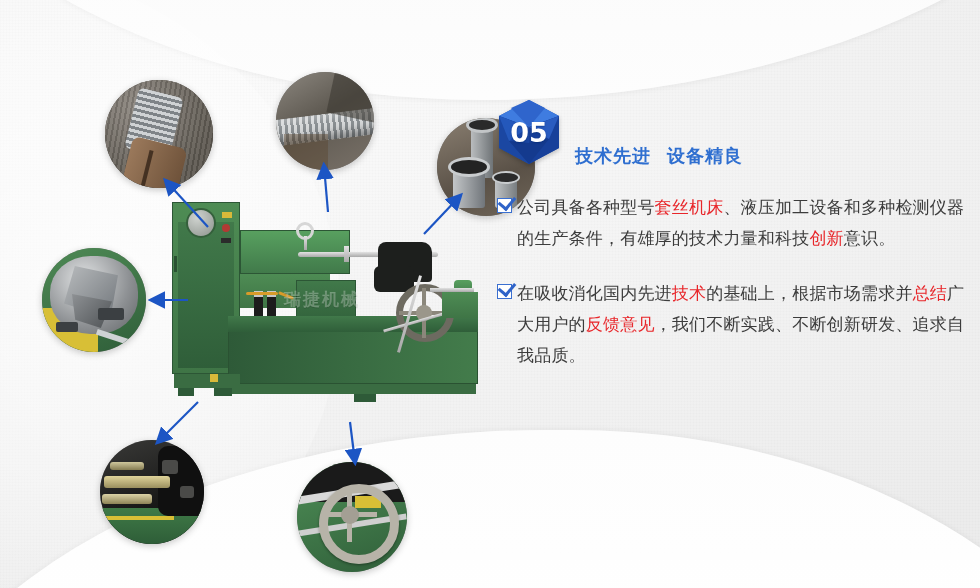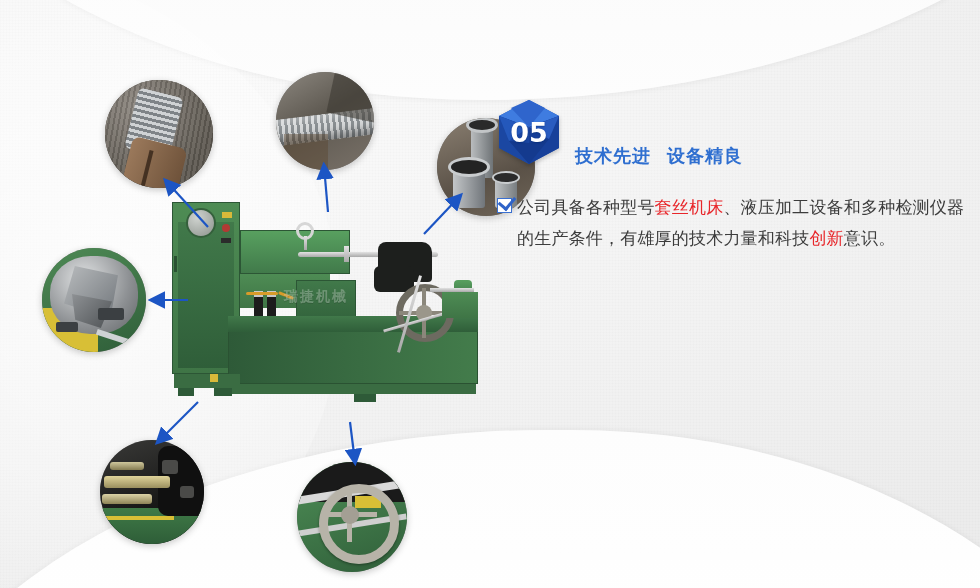--- a/index.html
+++ b/index.html
@@ -72,21 +72,21 @@
 
   
   .machine{position:absolute;left:168px;top:196px;width:316px;height:214px;}
   .m{position:absolute;box-sizing:border-box;}
   .g1{background:linear-gradient(180deg,#4e8c54 0%,#3f7546 100%);}
   .g2{background:linear-gradient(180deg,#41794a 0%,#2f5e39 100%);}
   .g3{background:linear-gradient(180deg,#58a05f 0%,#417a4a 100%);}
   .g4{background:linear-gradient(90deg,#2e5a38 0%,#437c4b 100%);}
   .dark{background:#1d1f1d;}
   .steel{background:linear-gradient(180deg,#e2e2e2,#a9a9a9);}
-  .mw{position:absolute;color:rgba(235,245,235,.32);font-size:14px;font-weight:bold;
+  .mw{position:absolute;color:rgba(235,245,235,.32);font-size:17px;font-weight:bold;
       letter-spacing:2px;font-family:"DejaVu Sans","Liberation Sans",sans-serif;
       text-shadow:0 1px 0 rgba(0,0,0,.12);}
 
   
   .circ{position:absolute;border-radius:50%;overflow:hidden;
     box-shadow:0 2px 7px rgba(0,0,0,.22);background:#777;}
   .circ .inner{position:absolute;inset:0;}
 
   .arrow{position:absolute;pointer-events:none;}
   .arrow svg{display:block;overflow:visible;}
@@ -323,16 +323,22 @@
 
     <div class="bullets">
 
       <div class="bullet">
         <span class="cbox"></span>
         <div class="btext">
           <span>公司具备各种型号</span><span class="hl">套丝机床</span><span>、液压加工设备和多种检测仪器的生产条件，有雄厚的技术力量和科技</span><span class="hl">创新</span><span>意识。</span>
         </div>
       </div>
 
+      <div class="bullet">
+        <span class="cbox"></span>
+        <div class="btext">
+          <span>在吸收消化国内先进</span><span class="hl">技术</span><span>的基础上，根据市场需求并</span><span class="hl">总结</span><span>广大用户的</span><span class="hl">反馈意见</span><span>，我们不断实践、不断创新研发、追求自我品质。</span>
+        </div>
+      </div>
 
     </div>
   </div>
 </div>
 
 </body></html>

